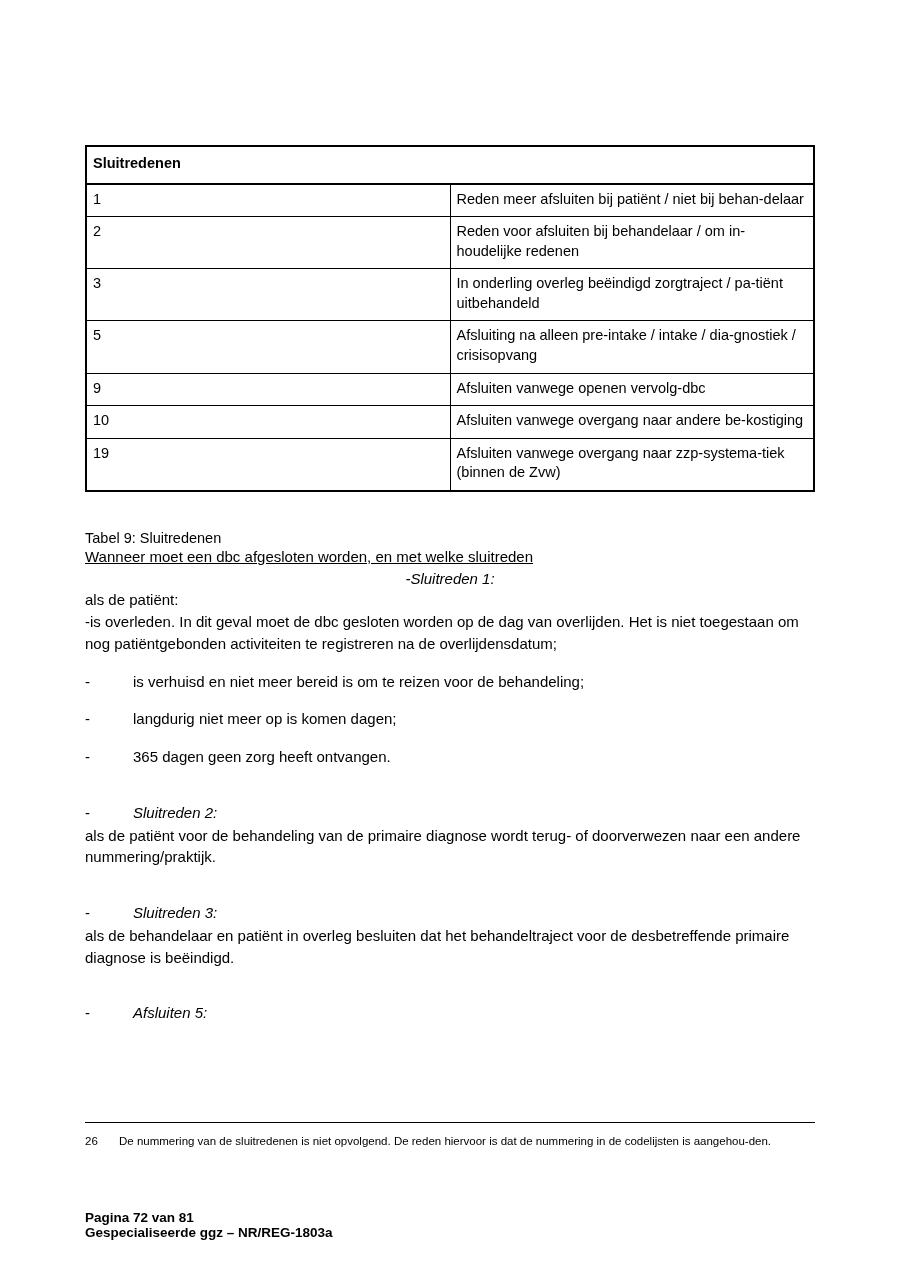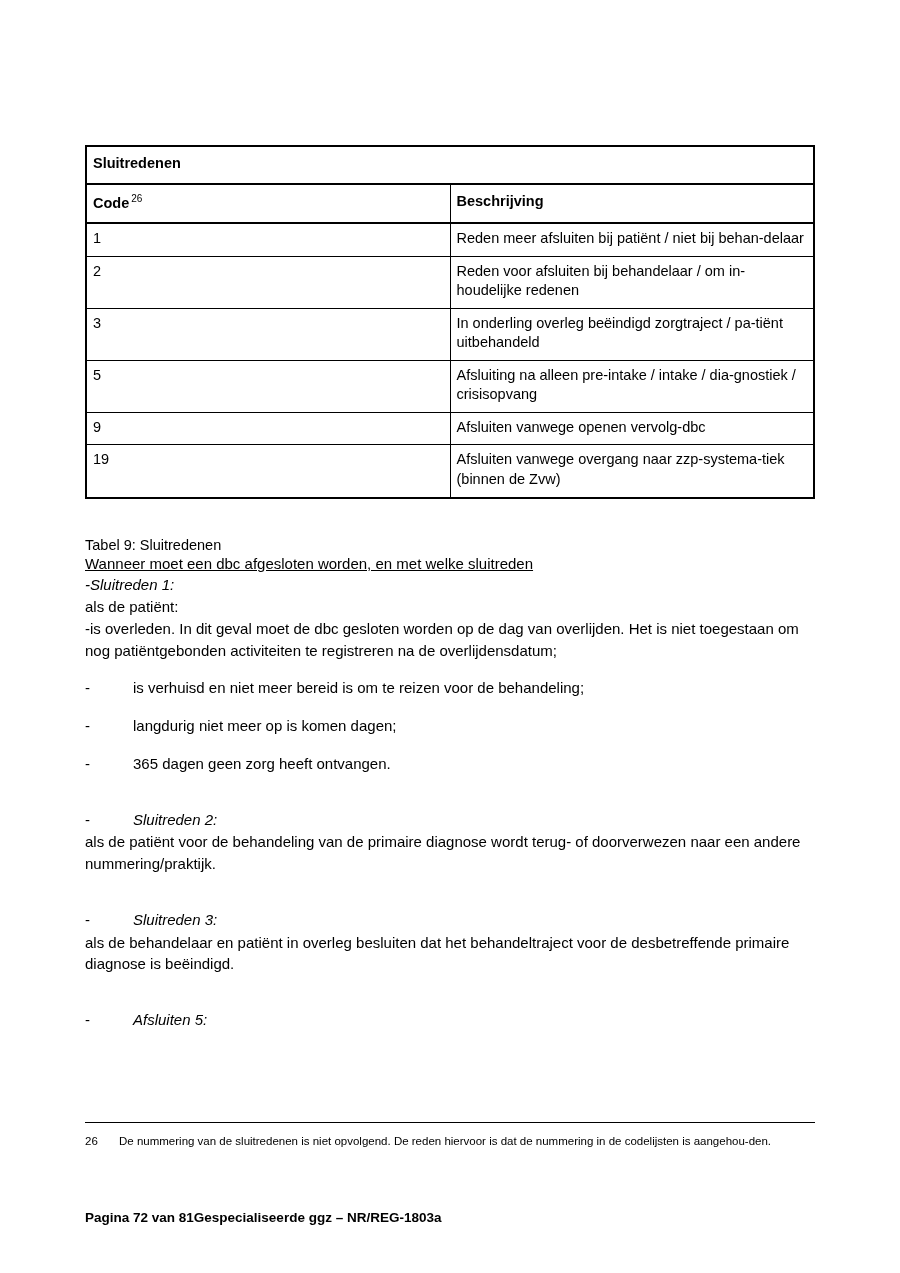--- a/index.html
+++ b/index.html
@@ -73,21 +73,21 @@
     font-size: 14.5px;
   }
   p.para {
     font-size: 15px;
     line-height: 1.45;
     margin: 0;
   }
   .gap-lg { margin-top: 28px; text-decoration: underline; }
   .gap-md { margin-top: 18px; }
 
-  .italic { font-style: italic; }
+  .italic { font-style: italic; text-align: center; }
 
   ul.dashlist {
     list-style: none;
     margin: 0;
     padding: 0;
   }
   ul.dashlist li {
     font-size: 15px;
     line-height: 1.45;
     margin-top: 16px;
@@ -151,58 +151,59 @@
 
   
   .footer {
     position: absolute;
     left: 85px;
     top: 1210px;
     width: 730px;
     display: flex;
     font-size: 13.5px;
     font-weight: bold;
+    flex-direction: column;
   }
 </style>
 </head>
 <body>
 
 <div class="page">
 
   <div class="content">
 
     <table class="sluit">
       <tbody>
         <tr class="title-row">
           <td colspan="2">Sluitredenen</td>
         </tr>
-        <tr class="header-row">
-          <td class="code-col"><span>Code</span><sup class="fn">26</sup></td>
-          <td class="desc-col">Beschrijving</td>
-        </tr>
 
         <tr>
           <td class="code-col">1</td>
           <td class="desc-col">Reden meer afsluiten bij patiënt / niet bij behan-delaar</td>
         </tr>
         <tr>
           <td class="code-col">2</td>
           <td class="desc-col">Reden voor afsluiten bij behandelaar / om in-houdelijke redenen</td>
         </tr>
         <tr>
           <td class="code-col">3</td>
           <td class="desc-col">In onderling overleg beëindigd zorgtraject / pa-tiënt uitbehandeld</td>
         </tr>
         <tr>
           <td class="code-col">5</td>
           <td class="desc-col">Afsluiting na alleen pre-intake / intake / dia-gnostiek / crisisopvang</td>
         </tr>
         <tr>
           <td class="code-col">9</td>
           <td class="desc-col">Afsluiten vanwege openen vervolg-dbc</td>
+        </tr>
+        <tr>
+          <td class="code-col">10</td>
+          <td class="desc-col">Afsluiten vanwege overgang naar andere be-kostiging</td>
         </tr>
         <tr>
           <td class="code-col">19</td>
           <td class="desc-col">Afsluiten vanwege overgang naar zzp-systema-tiek (binnen de Zvw)</td>
         </tr>
       </tbody>
     </table>
 
     <div class="caption">Tabel 9: Sluitredenen</div>
 

